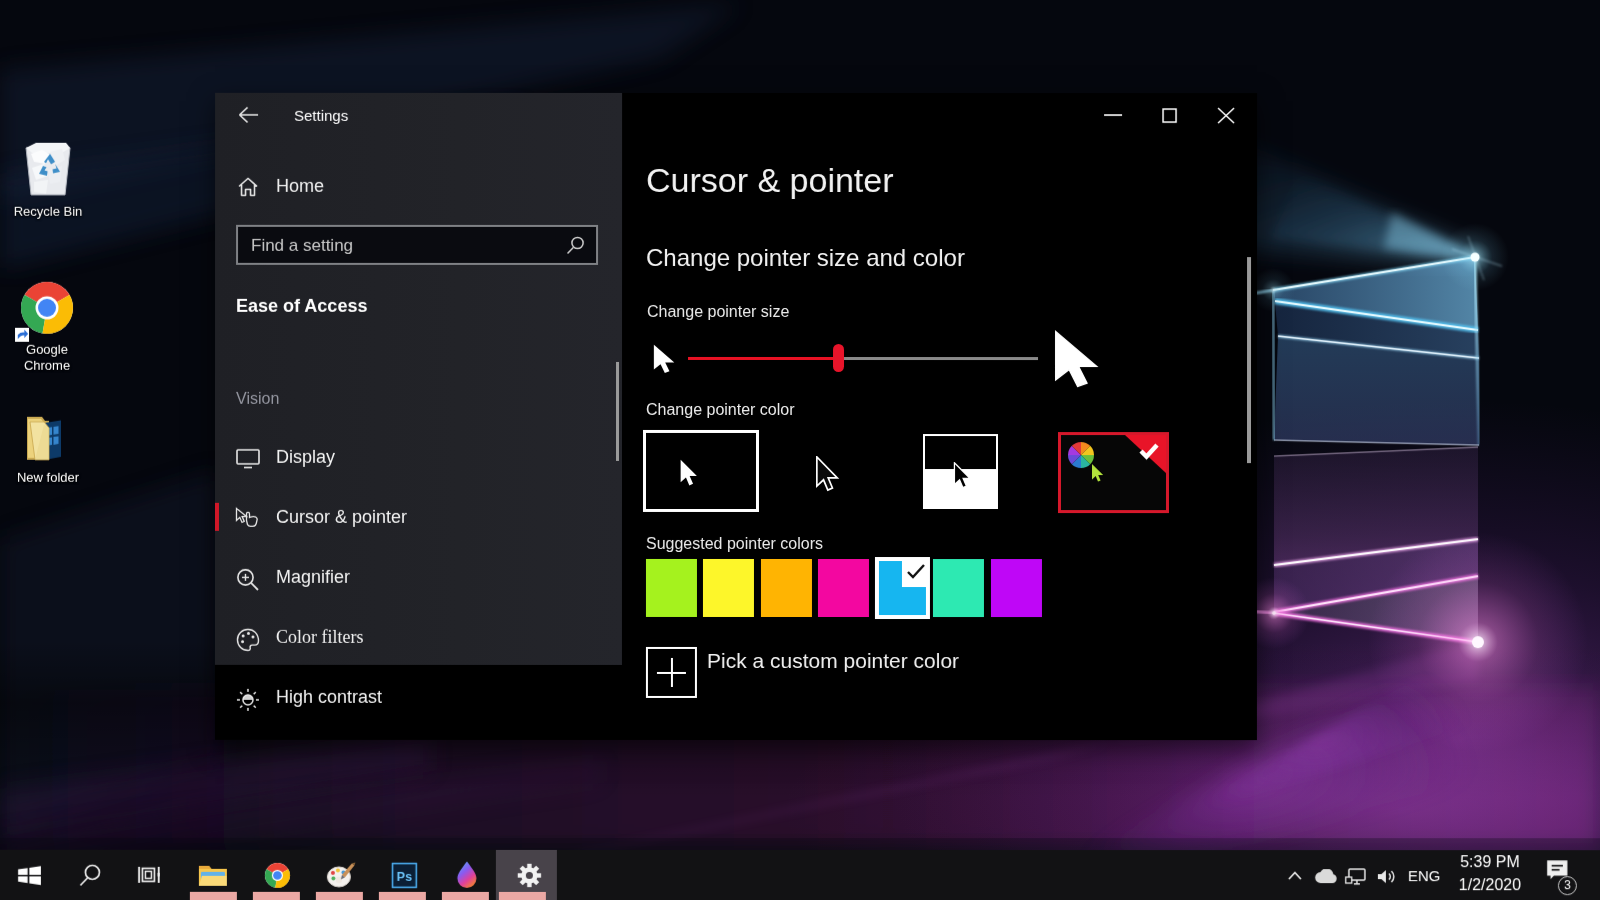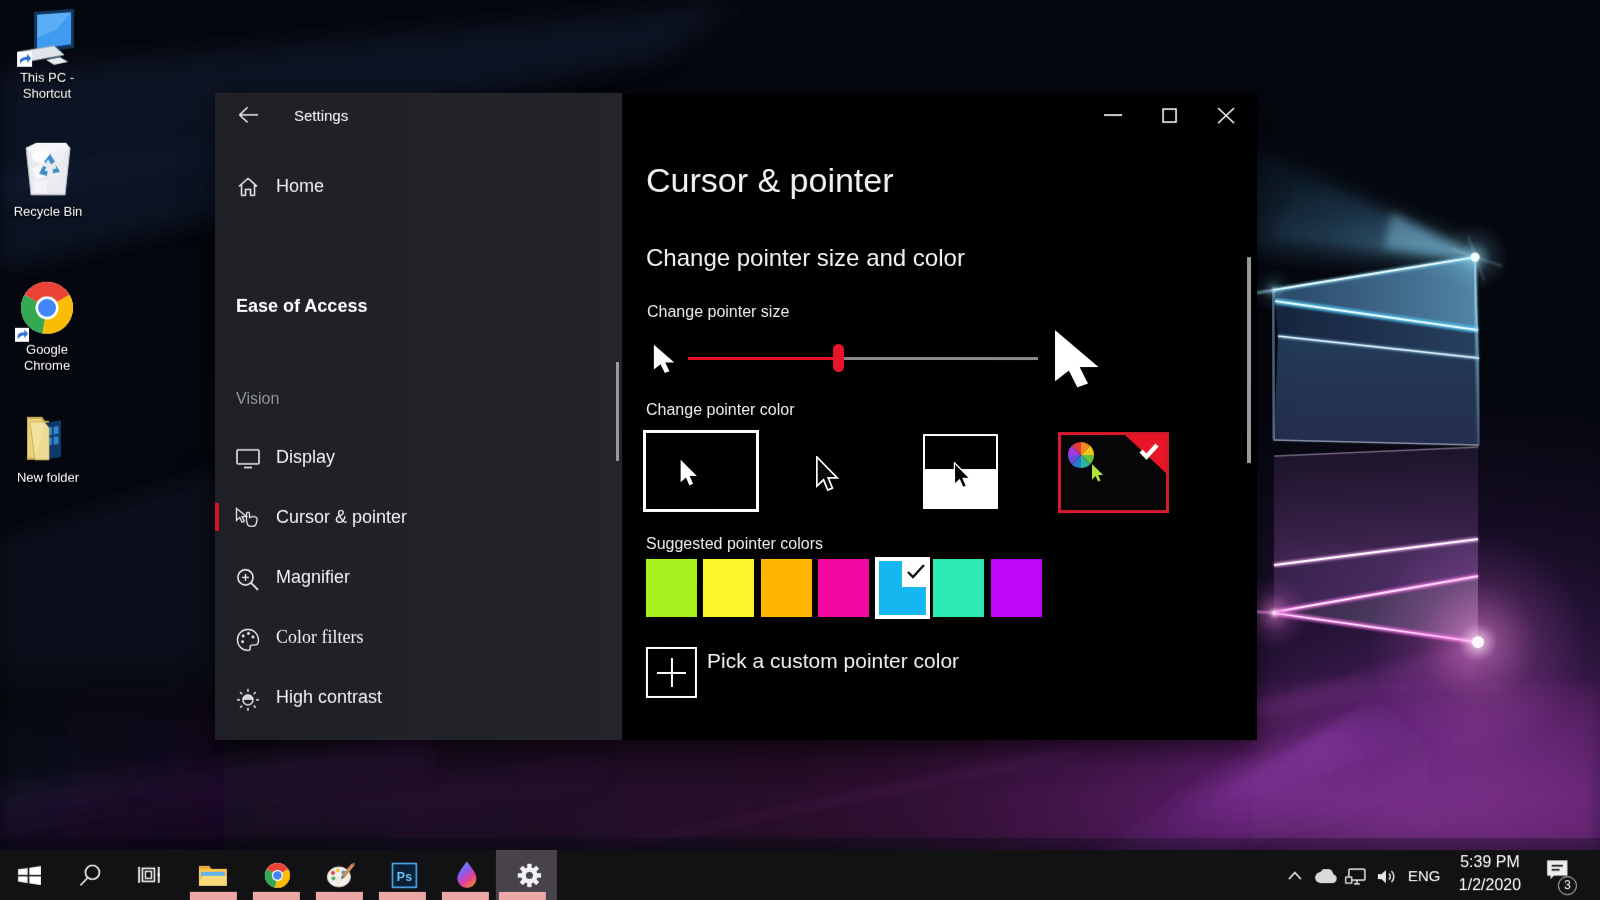--- a/index.html
+++ b/index.html
@@ -10,21 +10,21 @@
   
   #wall { position:absolute; left:0; top:0; width:1600px; height:900px; }
 
   
   .dicon { position:absolute; text-align:center; color:#fff; font-size:13px;
     text-shadow:0 1px 2px #000, 0 0 3px #000; line-height:16px; }
 
   
   #win { position:absolute; left:215px; top:93px; width:1042px; height:647px;
     background:#000; box-shadow:0 8px 24px rgba(0,0,0,0.55); }
-  #sidebar { position:absolute; left:0; top:0; width:407px; height:647px;
+  #sidebar { position:absolute; left:0; top:0; width:407px; height:572px;
     background:linear-gradient(90deg,#1f2025 0%,#222328 60%,#24252b 100%); }
   #content { position:absolute; left:407px; top:0; width:635px; height:647px; background:#000; color:#fff; }
 
   .sb-text { position:absolute; color:#eee; }
   .itemtxt { font-size:18px; color:#f2f2f2; }
 
   #searchbox { position:absolute; left:21px; top:132px; width:362px; height:40px;
     border:2px solid #7f8185; background:#0a0b10; color:#c8c8c8; font-size:17px; }
   #searchbox span { position:absolute; left:13px; top:9px; }
 
@@ -203,36 +203,20 @@
   <circle cx="1478" cy="642" r="6" fill="#fff8ff"></circle>
   <circle cx="1274" cy="613" r="36" fill="url(#gBotGlow)"></circle>
   <circle cx="1274" cy="613" r="1.8" fill="#ffecfc" opacity="0.9"></circle>
   <circle cx="1273" cy="290" r="22" fill="url(#gTopGlow)" opacity="0.7"></circle>
   <rect x="0" y="838" width="1600" height="12" fill="#070510" opacity="0.3"></rect>
 
   <polygon points="1478,642 1000,900 1478,780" fill="url(#gBotWash)" opacity="0.9" filter="url(#blur12)"></polygon>
   <polygon points="1478,643 1150,830 1478,722" fill="url(#gBotWash)" opacity="0.7" filter="url(#blur6)"></polygon>
 </svg>
 
-<div class="dicon" style="left:2px; top:8px; width:90px;">
-  <svg width="62" height="58" viewBox="0 0 62 58" style="display:block;margin:0 auto;">
-    <polygon points="18,4 58,1 58,40 18,45" fill="#13375c"></polygon>
-    <polygon points="21,7 55,4.5 55,36.5 21,41" fill="#3e9bf0"></polygon>
-    <polygon points="21,7 55,4.5 40,22 21,30" fill="#5fb2f7" opacity="0.85"></polygon>
-    <polygon points="33,45 44,44 45,50 33,51" fill="#2a4a66"></polygon>
-    <polygon points="2,44 38,38 48,47 10,54" fill="#dfe5ea"></polygon>
-    <polygon points="2,44 38,38 48,47 10,54" fill="none" stroke="#9aa7b5" stroke-width="0.8"></polygon>
-    <polygon points="30,52 44,49.5 52,54 38,57" fill="#e8edf2"></polygon>
-  </svg>
-  <div style="margin-top:4px;">This PC -<br>Shortcut</div>
-  <svg width="15" height="15" viewBox="0 0 15 15" style="position:absolute;left:15px;top:44px;">
-    <rect x="0" y="0" width="15" height="15" fill="#fff"></rect>
-    <path d="M3,12 L3,7.5 Q6,4.5 10,5 L10,2 L14,6.5 L10,11 L10,8 Q6,7.5 3,12 Z" fill="#2a6ed6"></path>
-  </svg>
-</div>
 
 <div class="dicon" style="left:4px; top:140px; width:88px;">
   <svg width="52" height="60" viewBox="0 0 52 60" style="display:block;margin:0 auto;">
     <polygon points="4,8 48,8 43,55 9,55" fill="#e8eaee"></polygon>
     <polygon points="4,8 48,8 43,55 9,55" fill="none" stroke="#b8bcc4" stroke-width="1"></polygon>
     <polygon points="4,8 14,3 44,3 48,8 40,13 10,13" fill="#f4f6f8"></polygon>
     <polygon points="9,14 20,10 30,16 24,24 12,22" fill="#fbfcfd"></polygon>
     <polygon points="28,12 40,9 43,20 33,26" fill="#eef0f3"></polygon>
     <polygon points="10,28 22,24 26,36 14,40" fill="#f6f8fa"></polygon>
     <polygon points="26,30 40,26 38,42 28,44" fill="#eceef2"></polygon>
@@ -286,20 +270,27 @@
     <svg width="22" height="18" viewBox="0 0 22 18" style="position:absolute;left:22px;top:13px;">
       <path d="M21,9 L2.5,9 M2.5,9 L10.5,1.5 M2.5,9 L10.5,16.5" stroke="#e8e8e8" stroke-width="1.7" fill="none"></path>
     </svg>
     <div class="sb-text" style="left:79px;top:14px;font-size:15px;color:#fff;">Settings</div>
 
     <svg width="22" height="20" viewBox="0 0 22 20" style="position:absolute;left:22px;top:84px;">
       <path d="M2,9.5 L11,1.5 L20,9.5 M4.5,8 L4.5,18.5 L8.5,18.5 L8.5,12.5 L13.5,12.5 L13.5,18.5 L17.5,18.5 L17.5,8" stroke="#e8e8e8" stroke-width="1.6" fill="none" stroke-linejoin="round"></path>
     </svg>
     <div class="sb-text itemtxt" style="position:absolute;left:61px;top:83px;">Home</div>
 
+    <div id="searchbox">
+          <span>Find a setting</span>
+      <svg width="19" height="19" viewBox="0 0 19 19" style="position:absolute;right:11px;top:9px;">
+        <circle cx="11.5" cy="7" r="5.6" stroke="#cfcfcf" stroke-width="1.5" fill="none"></circle>
+        <line x1="7.3" y1="11.5" x2="1.5" y2="17.5" stroke="#cfcfcf" stroke-width="1.5"></line>
+      </svg>
+    </div>
 
     <div class="sb-text" style="left:21px;top:203px;font-size:18px;font-weight:bold;color:#fff;">Ease of Access</div>
     <div class="sb-text" style="left:21px;top:297px;font-size:16px;color:#9496a0;">Vision</div>
 
     <div class="accent" style="top:410px;"></div>
 
     <svg width="24" height="20" viewBox="0 0 24 20" style="position:absolute;left:21px;top:356px;">
       <rect x="1" y="1" width="22" height="14" rx="1" stroke="#e8e8e8" stroke-width="1.6" fill="none"></rect>
       <line x1="8" y1="18.6" x2="16" y2="18.6" stroke="#e8e8e8" stroke-width="1.6"></line>
     </svg>

